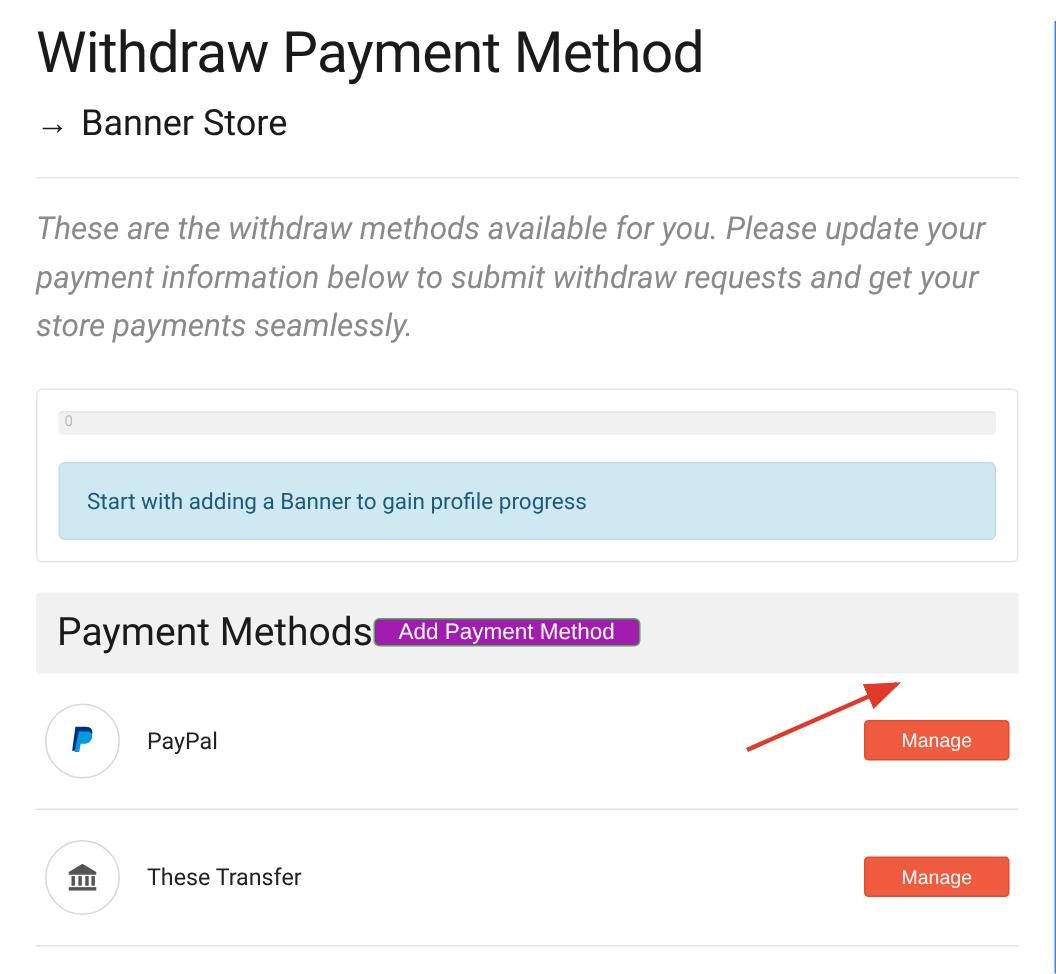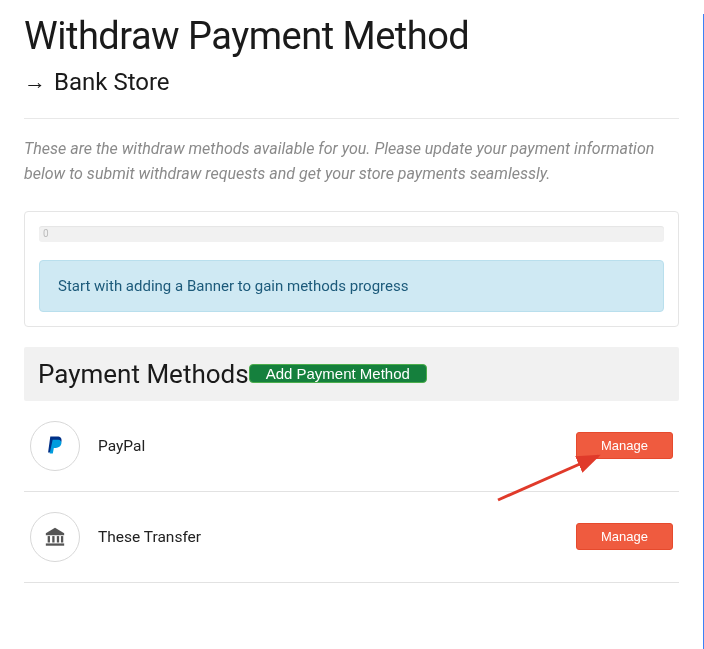--- a/index.html
+++ b/index.html
@@ -38,21 +38,21 @@
     font-size: 22px;
   }
   .divider {
     border: none;
     border-top: 1px solid #e8e8e8;
     margin-bottom: 18px;
   }
   .description {
     font-style: italic;
     color: #8a8a8a;
-    font-size: 16px;
+    font-size: 21px;
     line-height: 1.55;
     margin-bottom: 24px;
   }
   .progress-card {
     border: 1px solid #e5e5e5;
     border-radius: 4px;
     padding: 14px;
     margin-bottom: 20px;
   }
   .progress-bar {
@@ -81,21 +81,21 @@
     background: #f1f1f1;
     padding: 12px 14px;
     border-radius: 2px;
   }
   .section-title {
     font-size: 26px;
     font-weight: 400;
     color: #1a1a1a;
   }
   .btn-add {
-    background: #15803d;
+    background: #a21caf;
     color: #fff;
     border: 1px solid #4cae4c;
     padding: 0 16px;
     font-size: 15px;
     border-radius: 4px;
     cursor: pointer;
   }
   .method-row {
     display: flex;
     align-items: center;
@@ -134,30 +134,30 @@
   }
 </style>
 </head>
 <body>
 
 <div class="container">
   <h1 class="page-title">Withdraw Payment Method</h1>
 
   <div class="visit-store">
     <span class="arrow">→</span>
-    <span>Bank Store</span>
+    <span>Banner Store</span>
   </div>
 
   <hr class="divider">
 
   <p class="description">These are the withdraw methods available for you. Please update your payment information below to submit withdraw requests and get your store payments seamlessly.</p>
 
   <div class="progress-card">
     <div class="progress-bar">0</div>
-    <div class="alert-info">Start with adding a Banner to gain methods progress</div>
+    <div class="alert-info">Start with adding a Banner to gain profile progress</div>
   </div>
 
   <div class="section-header">
     <div class="section-title">Payment Methods</div>
     <button class="btn-add">Add Payment Method</button>
   </div>
 
   <div class="method-row">
     <div class="method-icon">
       <svg width="20" height="22" viewBox="0 0 24 28">

